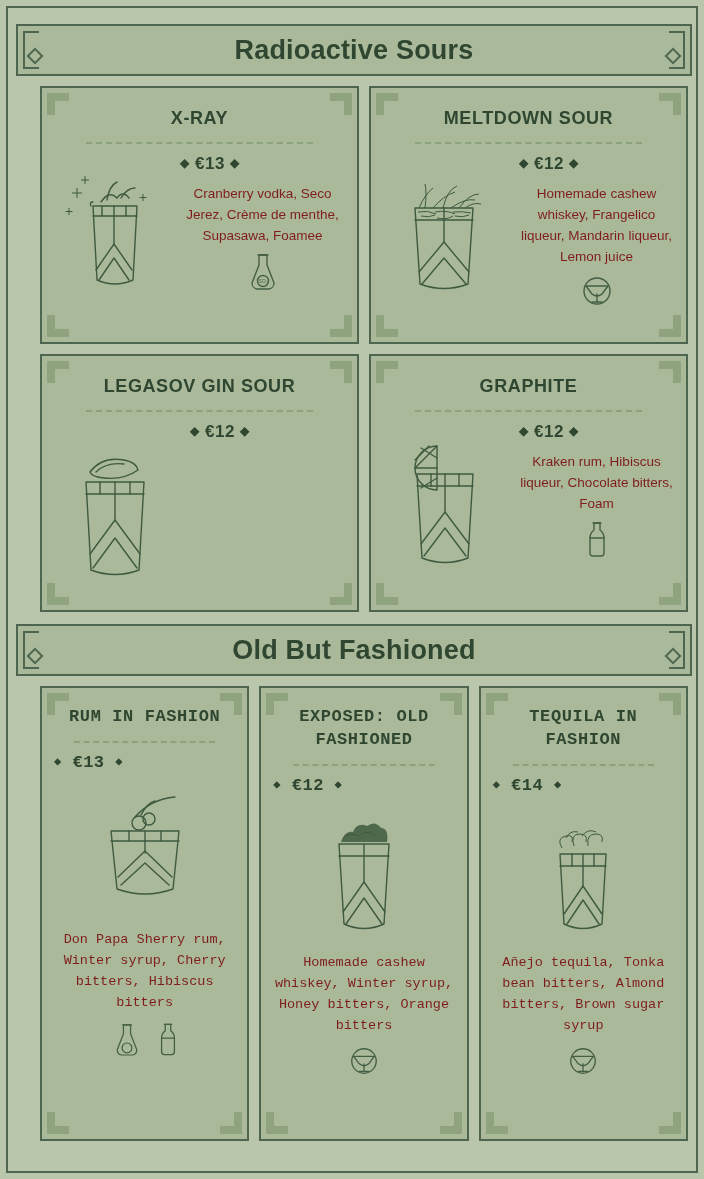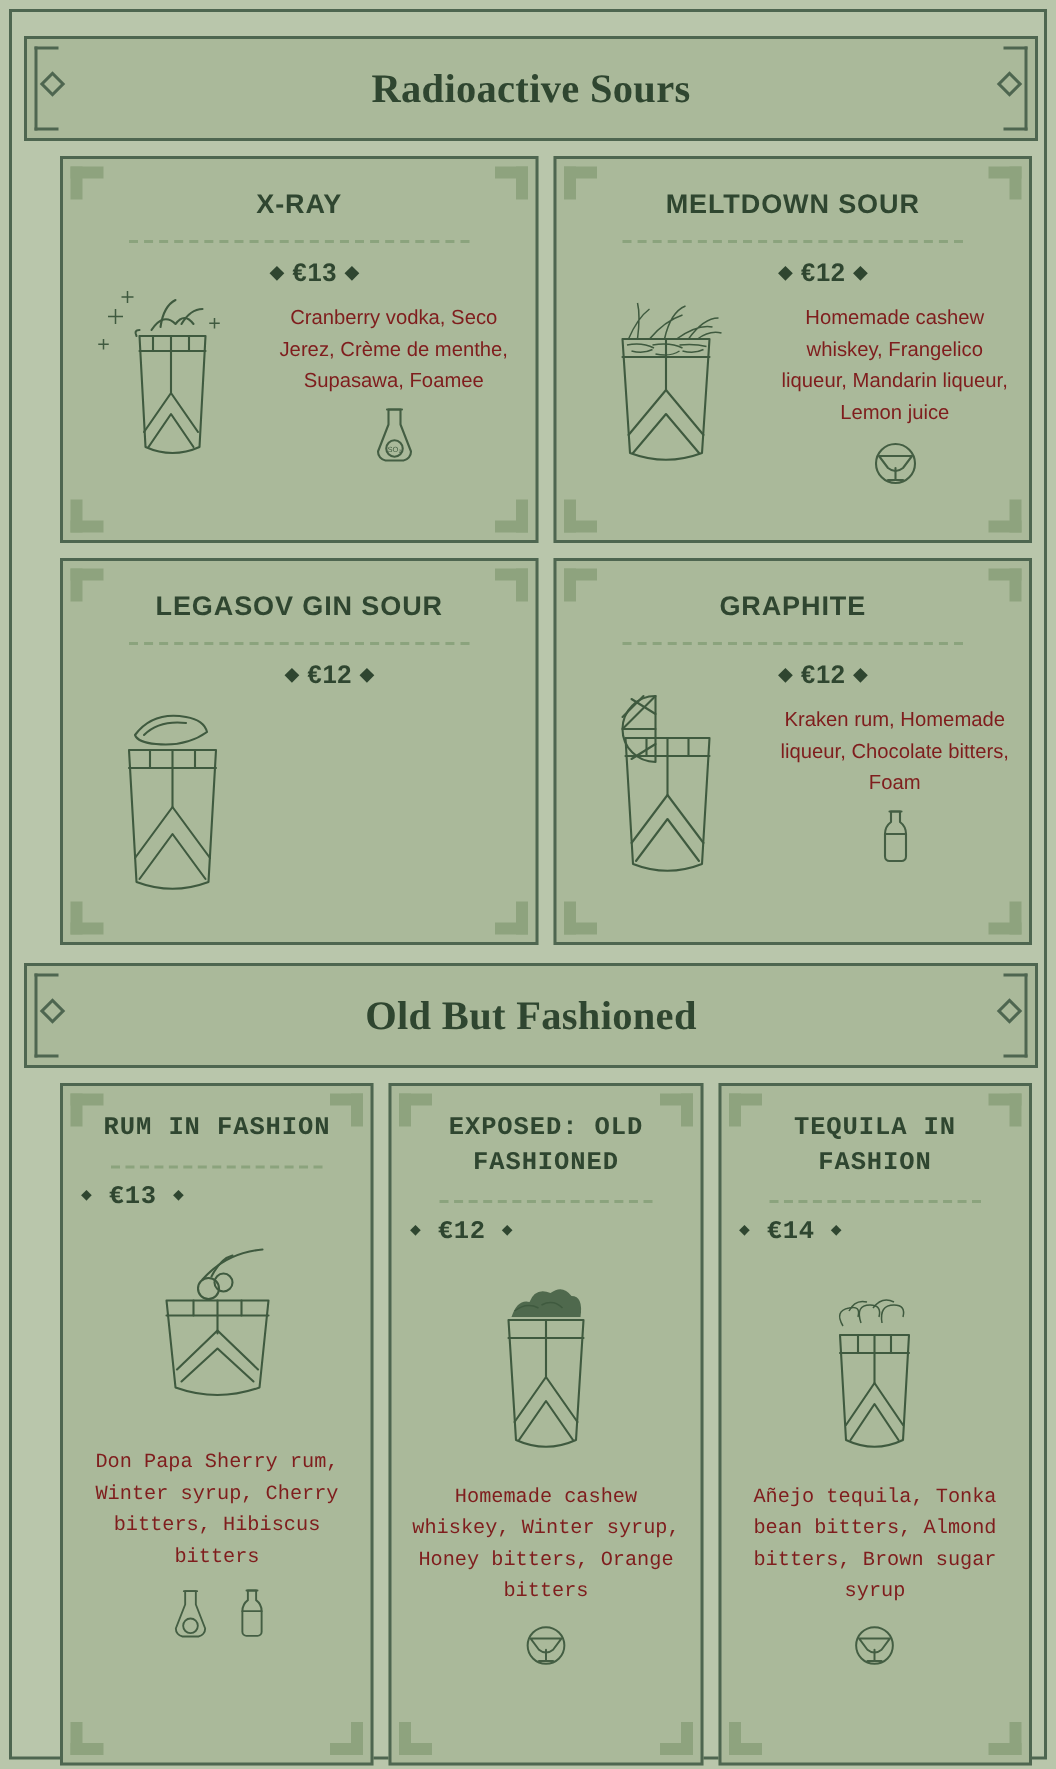--- a/index.html
+++ b/index.html
@@ -23,27 +23,26 @@
     position: absolute;
     left: 6px; top: 6px;
     width: 692px; height: 1167px;
     border: 2px solid #4e6650;
     pointer-events: none;
   }
   
   .banner {
     position: relative;
     margin: 12px 0 10px 4px;
-    height: 70px;
+    height: 52px;
     background: #aab99a;
     border: 2px solid #4e6650;
     display: flex;
     align-items: center;
     justify-content: center;
-    font-family: Liberation Serif, serif;
   }
   .banner::before, .banner::after {
     content: "";
     position: absolute;
     top: 5px; bottom: 5px;
     width: 14px;
     border: 2px solid #4e6650;
   }
   .banner::before { left: 5px; border-right: none; }
   .banner::after  { right: 5px; border-left: none; }
@@ -341,21 +340,21 @@
               <path d="M52 18 l-22 22 M52 40 h-22 M52 30 l-16 -10 M52 50 l-16 10 M44 18 l-14 14"></path>
             </g>
           </svg>
         </div>
         <div class="col-text">
           <div class="price">
             <span class="dia">◆</span>
             <span>€12</span>
             <span class="dia">◆</span>
           </div>
-          <p class="desc">Kraken rum, Homemade liqueur, Chocolate bitters, Foam</p>
+          <p class="desc">Kraken rum, Hibiscus liqueur, Chocolate bitters, Foam</p>
           <div class="glyph-right">
             <span class="tag-icon">
               <svg width="24" height="40" viewBox="0 0 24 40">
                 <g class="stroke">
                   <path d="M9 4 h6 v7 q4 3 4 8 v15 a3 3 0 0 1 -3 3 h-8 a3 3 0 0 1 -3 -3 v-15 q0 -5 4 -8 z"></path>
                   <path d="M8 4 h8"></path>
                   <path d="M5 19 h14"></path>
                 </g>
               </svg>
             </span>

